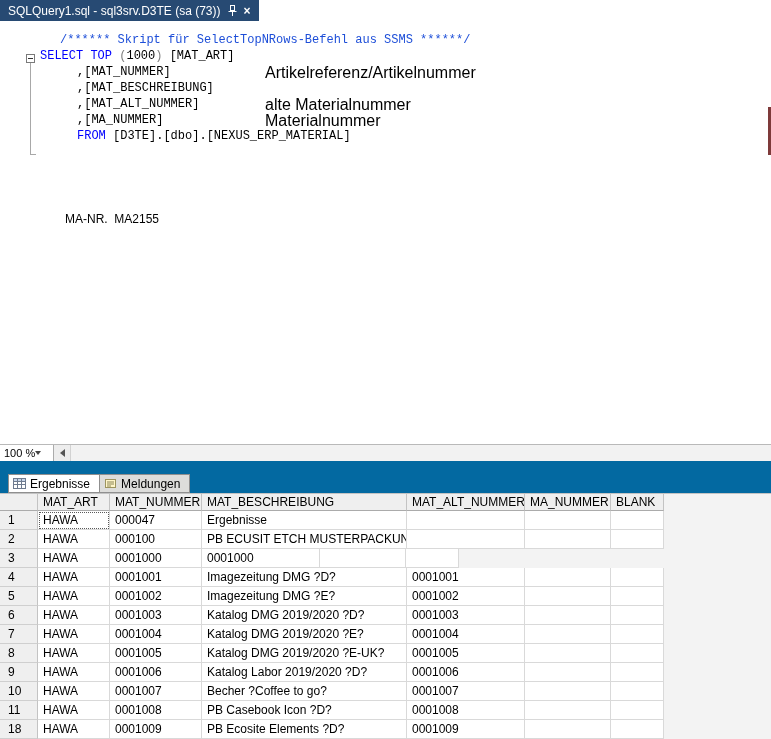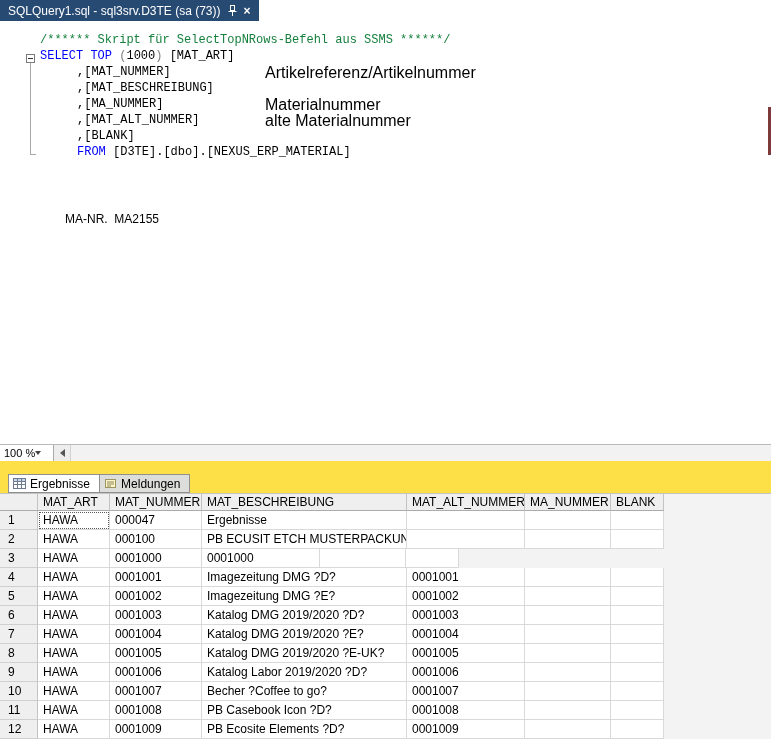--- a/index.html
+++ b/index.html
@@ -15,21 +15,21 @@
   .doc-tab .pin { display:flex; align-items:center; }
 
   
   .editor { position:absolute; left:0; top:21px; width:771px; height:423px; background:#fff; }
   .code { position:absolute; left:0; top:11px; width:771px;
           font-family:"Liberation Mono","DejaVu Sans Mono",monospace; font-size:12px;
           line-height:16px; color:#000; }
   .code-line { position:relative; height:16px; white-space:pre; padding-left:40px; }
   .code-line.indent { padding-left:57px;margin-left:20px; }
   .kw  { color:#0000FF; }
-  .cmt { color:#15803d; }
+  .cmt { color:#1d4ed8;margin-left:20px; }
   .op  { color:#808080; }
   .ann { position:absolute; left:245px; top:1px; font-family:"Liberation Sans",sans-serif;
          font-size:16px; color:#000; white-space:nowrap; }
   .fold-box { position:absolute; left:26px; top:33px; width:9px; height:9px; background:#fff;
               border:1px solid #7A7A7A; }
   .fold-box .minus { position:absolute; left:1px; top:3px; width:5px; height:1px; background:#333; }
   .fold-line { position:absolute; left:30px; top:42px; height:92px; width:6px;
                border-left:1px solid #A8A8A8; border-bottom:1px solid #A8A8A8; }
   .free-note { position:absolute; left:65px; top:191px; font-size:12px; color:#000; white-space:pre; }
   .red-marker { position:absolute; right:0; top:86px; width:3px; height:48px; background:#7E3A3A; }
@@ -42,21 +42,21 @@
                  font-size:11px; padding:0 4px; }
   .dd-arrow { width:0; height:0; border-left:3px solid transparent; border-right:3px solid transparent;
               border-top:4px solid #444; }
   .hs-left { width:17px; display:flex; align-items:center; justify-content:center; background:#EDEDED;
              border-right:1px solid #D2D2D2; }
   .tri-left { width:0; height:0; border-top:4px solid transparent; border-bottom:4px solid transparent;
               border-right:5px solid #555; }
   .hs-track { flex:1; background:#F2F2F2; }
 
   
-  .results { position:absolute; left:0; top:461px; width:771px; height:278px; background:#fde047; }
+  .results { position:absolute; left:0; top:461px; width:771px; height:278px; background:#0369a1; }
   .rtabs { position:absolute; left:8px; top:13px; height:19px; display:flex; }
   .rtab { display:flex; align-items:center; gap:4px; padding:0 9px 0 4px; font-size:12px;
           height:19px; border:1px solid #8F8F8F; }
   .rtab.active { background:#fff; position:relative; z-index:2; }
   .rtab.inactive { background:#DDDDDB; border-left:none; }
   .rtab .ticon { display:flex; align-items:center; }
 
   .grid { position:absolute; left:0; top:32px; width:771px; height:246px; background:#F3F3F3;
           overflow:hidden; }
   .grid-header { display:flex; height:18px; border-top:1px solid #C3C3C3; }
@@ -99,23 +99,22 @@
     <div class="fold-box">
         <span class="minus"></span>
       </div>
     <div class="fold-line"></div>
 
     <div class="code">
       <div class="code-line"><span class="cmt">/****** Skript für SelectTopNRows-Befehl aus SSMS ******/</span></div>
       <div class="code-line"><span class="kw">SELECT </span><span class="kw">TOP </span><span class="op">(</span><span>1000</span><span class="op">)</span><span> [MAT_ART]</span></div>
       <div class="code-line indent"><span>,[MAT_NUMMER]</span><span class="ann">Artikelreferenz/Artikelnummer</span></div>
       <div class="code-line indent"><span>,[MAT_BESCHREIBUNG]</span></div>
+      <div class="code-line indent"><span>,[MAT_ALT_NUMMER]</span><span class="ann">alte Materialnummer</span></div>
       <div class="code-line indent"><span>,[MA_NUMMER]</span><span class="ann">Materialnummer</span></div>
-      <div class="code-line indent"><span>,[MAT_ALT_NUMMER]</span><span class="ann">alte Materialnummer</span></div>
-      <div class="code-line indent"><span>,[BLANK]</span></div>
       <div class="code-line indent"><span class="kw">FROM</span><span> [D3TE].[dbo].[NEXUS_ERP_MATERIAL]</span></div>
     </div>
 
     <div class="free-note">MA-NR.  MA2155</div>
     <div class="red-marker"></div>
   </div>
 
   <div class="zoombar">
     <div class="zoom-select">
       <span>100 %</span>
@@ -257,21 +256,21 @@
           <div class="grid-row">
             <div class="cell rownum w-rn">11</div>
             <div class="cell c-art w-art">HAWA</div>
             <div class="cell w-num">0001008</div>
             <div class="cell w-desc">PB Casebook Icon ?D?</div>
             <div class="cell w-alt">0001008</div>
             <div class="cell w-ma"></div>
             <div class="cell w-blank"></div>
           </div>
           <div class="grid-row">
-            <div class="cell rownum w-rn">12</div>
+            <div class="cell rownum w-rn">18</div>
             <div class="cell c-art w-art">HAWA</div>
             <div class="cell w-num">0001009</div>
             <div class="cell w-desc">PB Ecosite Elements ?D?</div>
             <div class="cell w-alt">0001009</div>
             <div class="cell w-ma"></div>
             <div class="cell w-blank"></div>
           </div>
       </div>
     </div>
   </div>

